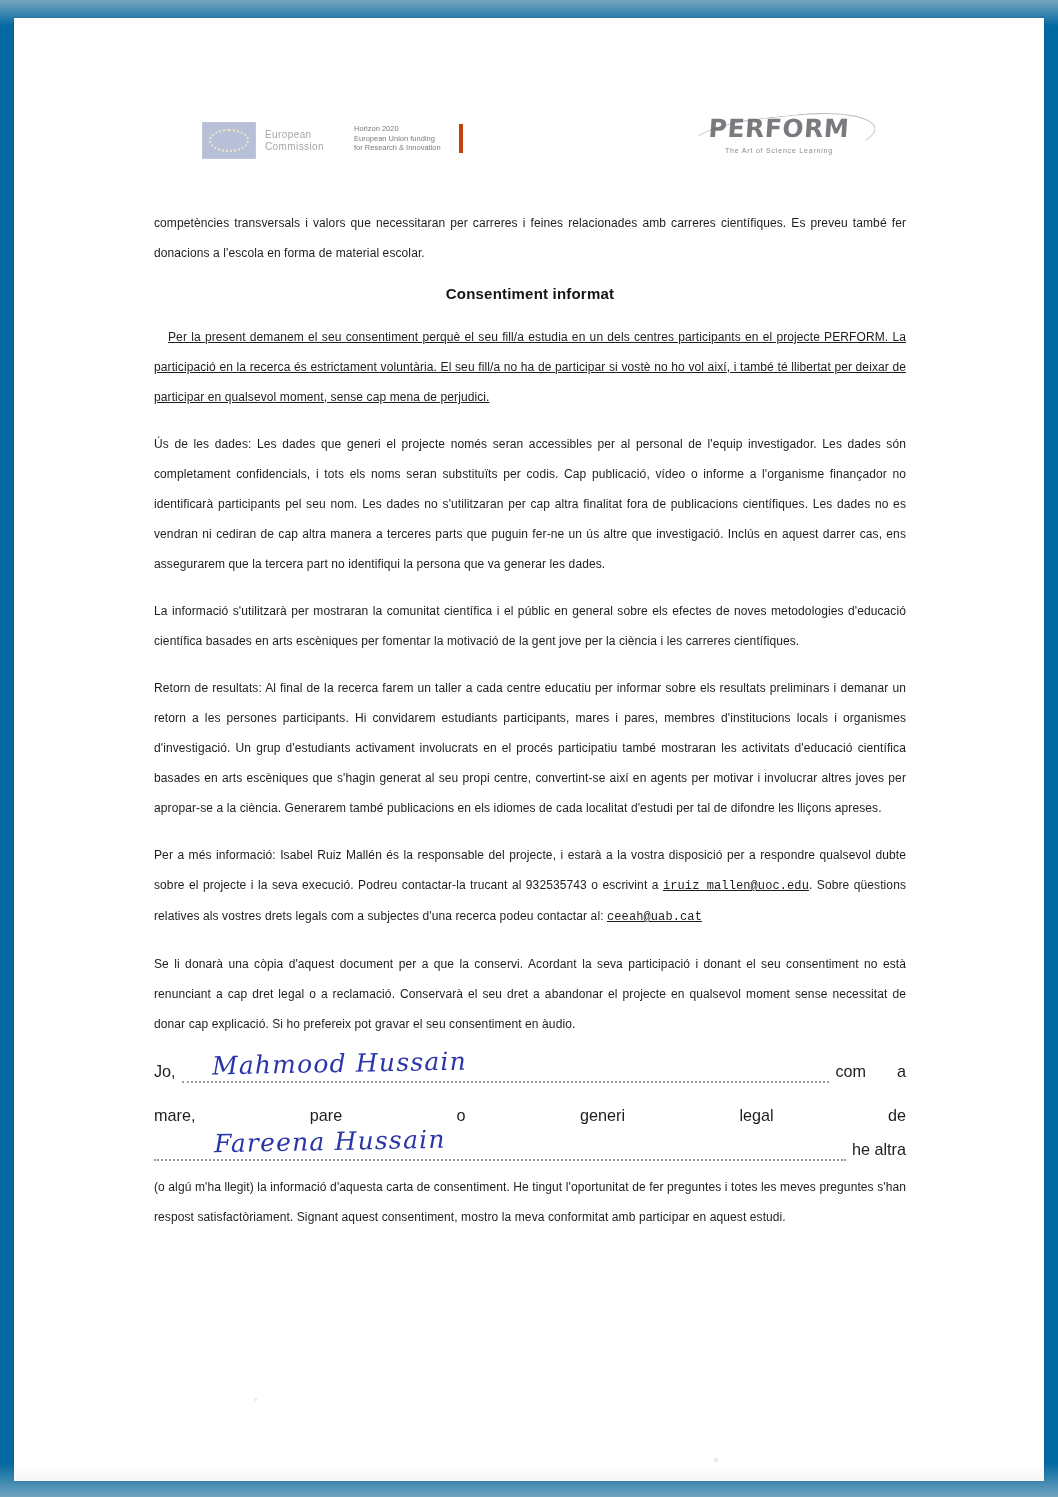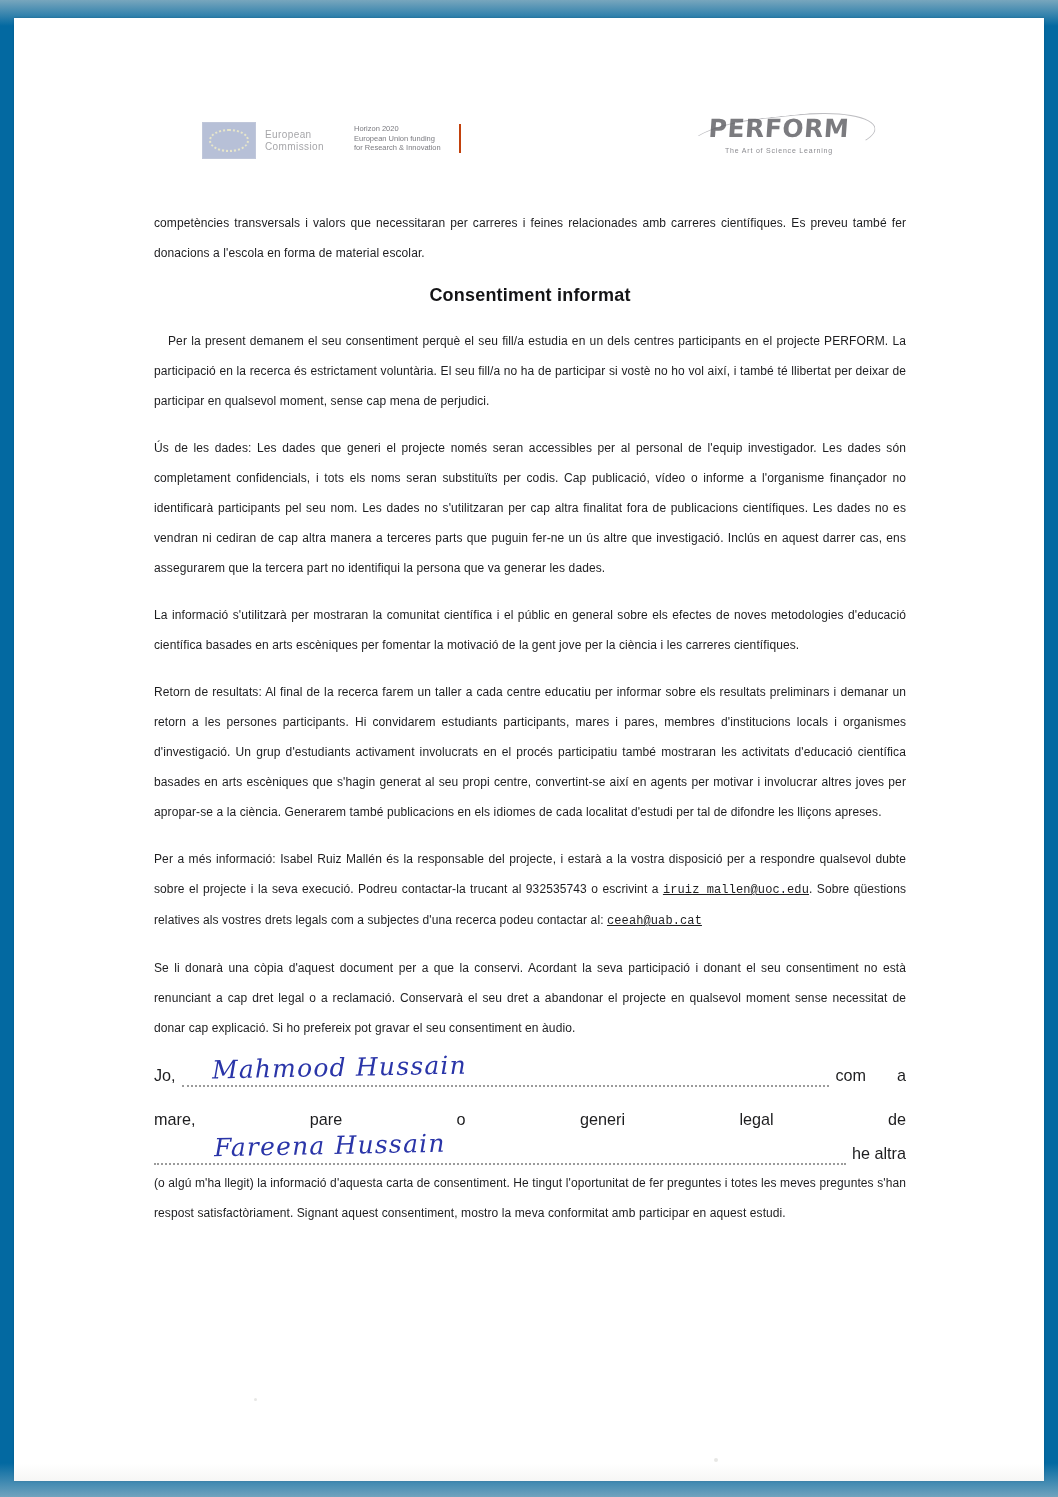--- a/index.html
+++ b/index.html
@@ -84,21 +84,21 @@
     filter: blur(.25px);
   }
   .eu-sub {
     position: absolute;
     left: 200px;
     top: 10px;
     font-size: 7.5px;
     line-height: 9.5px;
     color: #7b7b80;
     filter: blur(.3px);
-    border-right: 2px solid #c2410c;
+    border-right: 4px solid #c2410c;
     padding-right: 18px;
   }
   .perform-logo {
     position: absolute;
     right: 30px;
     top: 0;
     text-align: center;
     width: 230px;
   }
   .perform-word {
@@ -139,24 +139,24 @@
     width: 752px;
   }
   p.para {
     margin: 0 0 17px 0;
     font-size: 12px;
     line-height: 30px;
     text-align: justify;
     color: #1d1d1f;
     letter-spacing: .1px;
   }
-  p.para.indent { text-indent: 14px; }
+  p.para.indent { text-indent: 14px; text-decoration: underline; }
   .section-title {
     text-align: center;
-    font-size: 18px;
+    font-size: 15px;
     font-weight: bold;
     margin: 4px 0 20px 0;
     color: #141416;
     letter-spacing: .2px;
   }
   .it { }
   .ul { text-decoration: underline; font-family: Liberation Mono, monospace; }
 
   
   .sign-block {
@@ -275,21 +275,21 @@
           <span>de</span>
         </div>
 
         <div class="line-row" style="margin-top:4px;">
           <span class="dots-wide">
             <span class="hand" style="left:60px;">Fareena Hussain</span>
           </span>
           <span>he altra</span>
         </div>
 
-        <p class="para" style="">(o algú m'ha llegit) la informació d'aquesta carta de consentiment. He tingut l'oportunitat de fer preguntes i totes les meves preguntes s'han respost satisfactòriament. Signant aquest consentiment, mostro la meva conformitat amb participar en aquest estudi.</p>
+        <p class="para" style="margin-top:8px;">(o algú m'ha llegit) la informació d'aquesta carta de consentiment. He tingut l'oportunitat de fer preguntes i totes les meves preguntes s'han respost satisfactòriament. Signant aquest consentiment, mostro la meva conformitat amb participar en aquest estudi.</p>
 
       </div>
     </div>
 
     <div class="page-speck" style="left:700px;top:1440px;width:4px;height:4px;"></div>
     <div class="page-speck" style="left:240px;top:1380px;width:3px;height:3px;"></div>
   </div>
 </div>
 
 </body></html>

